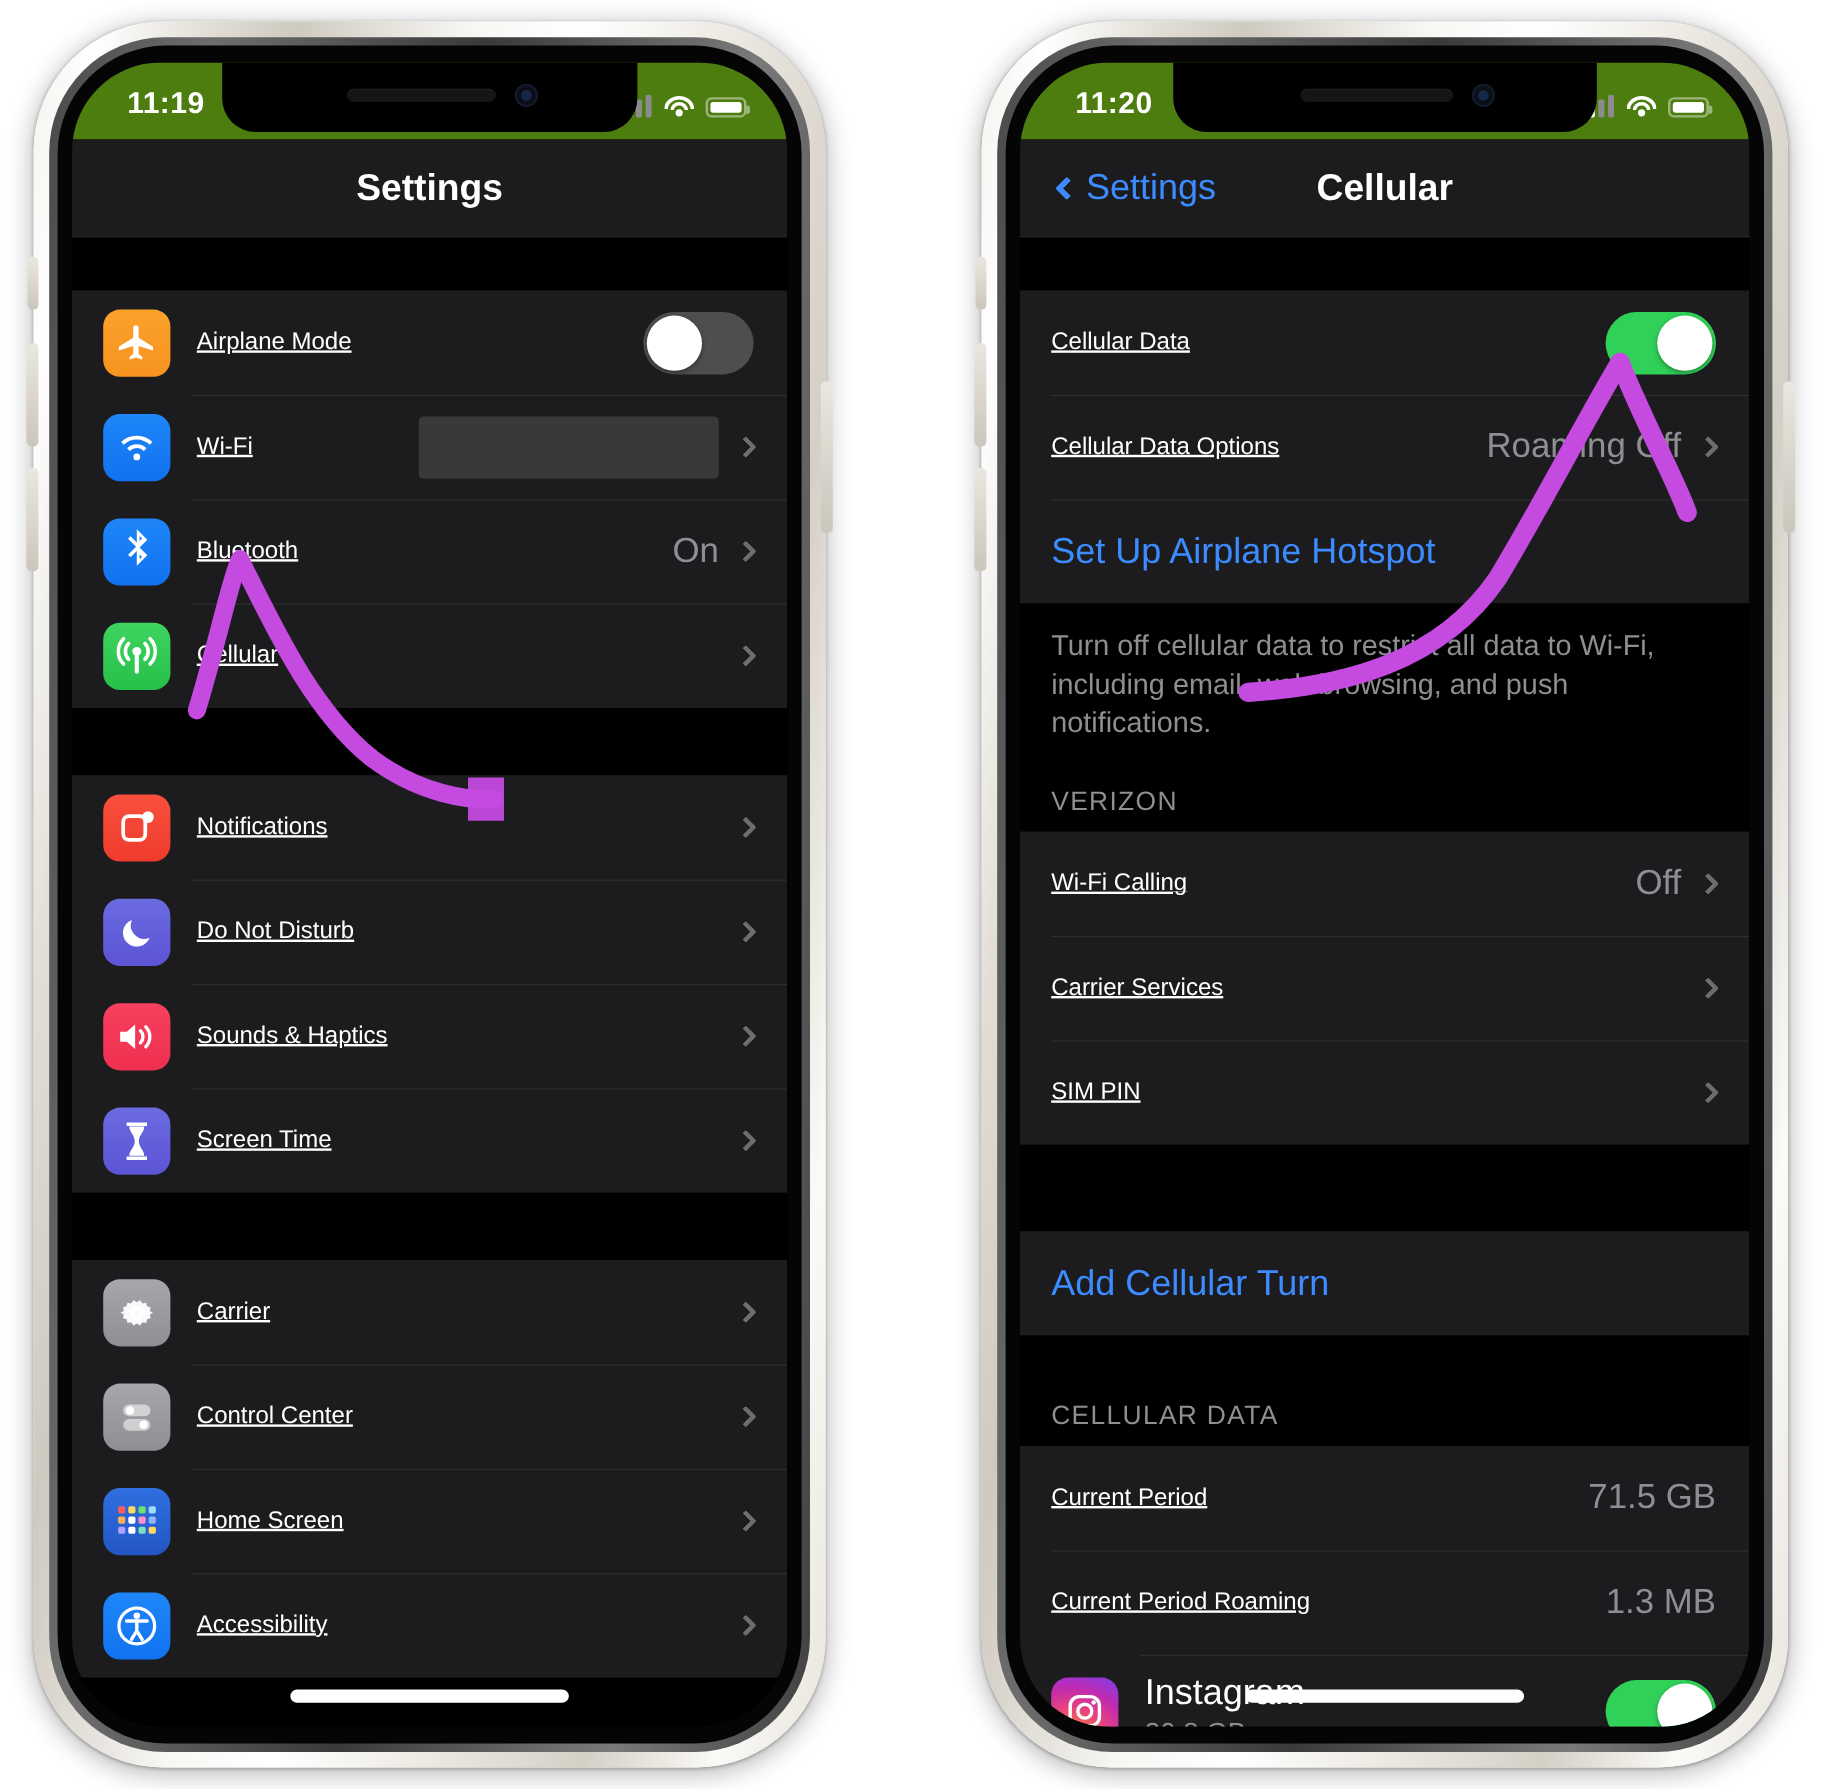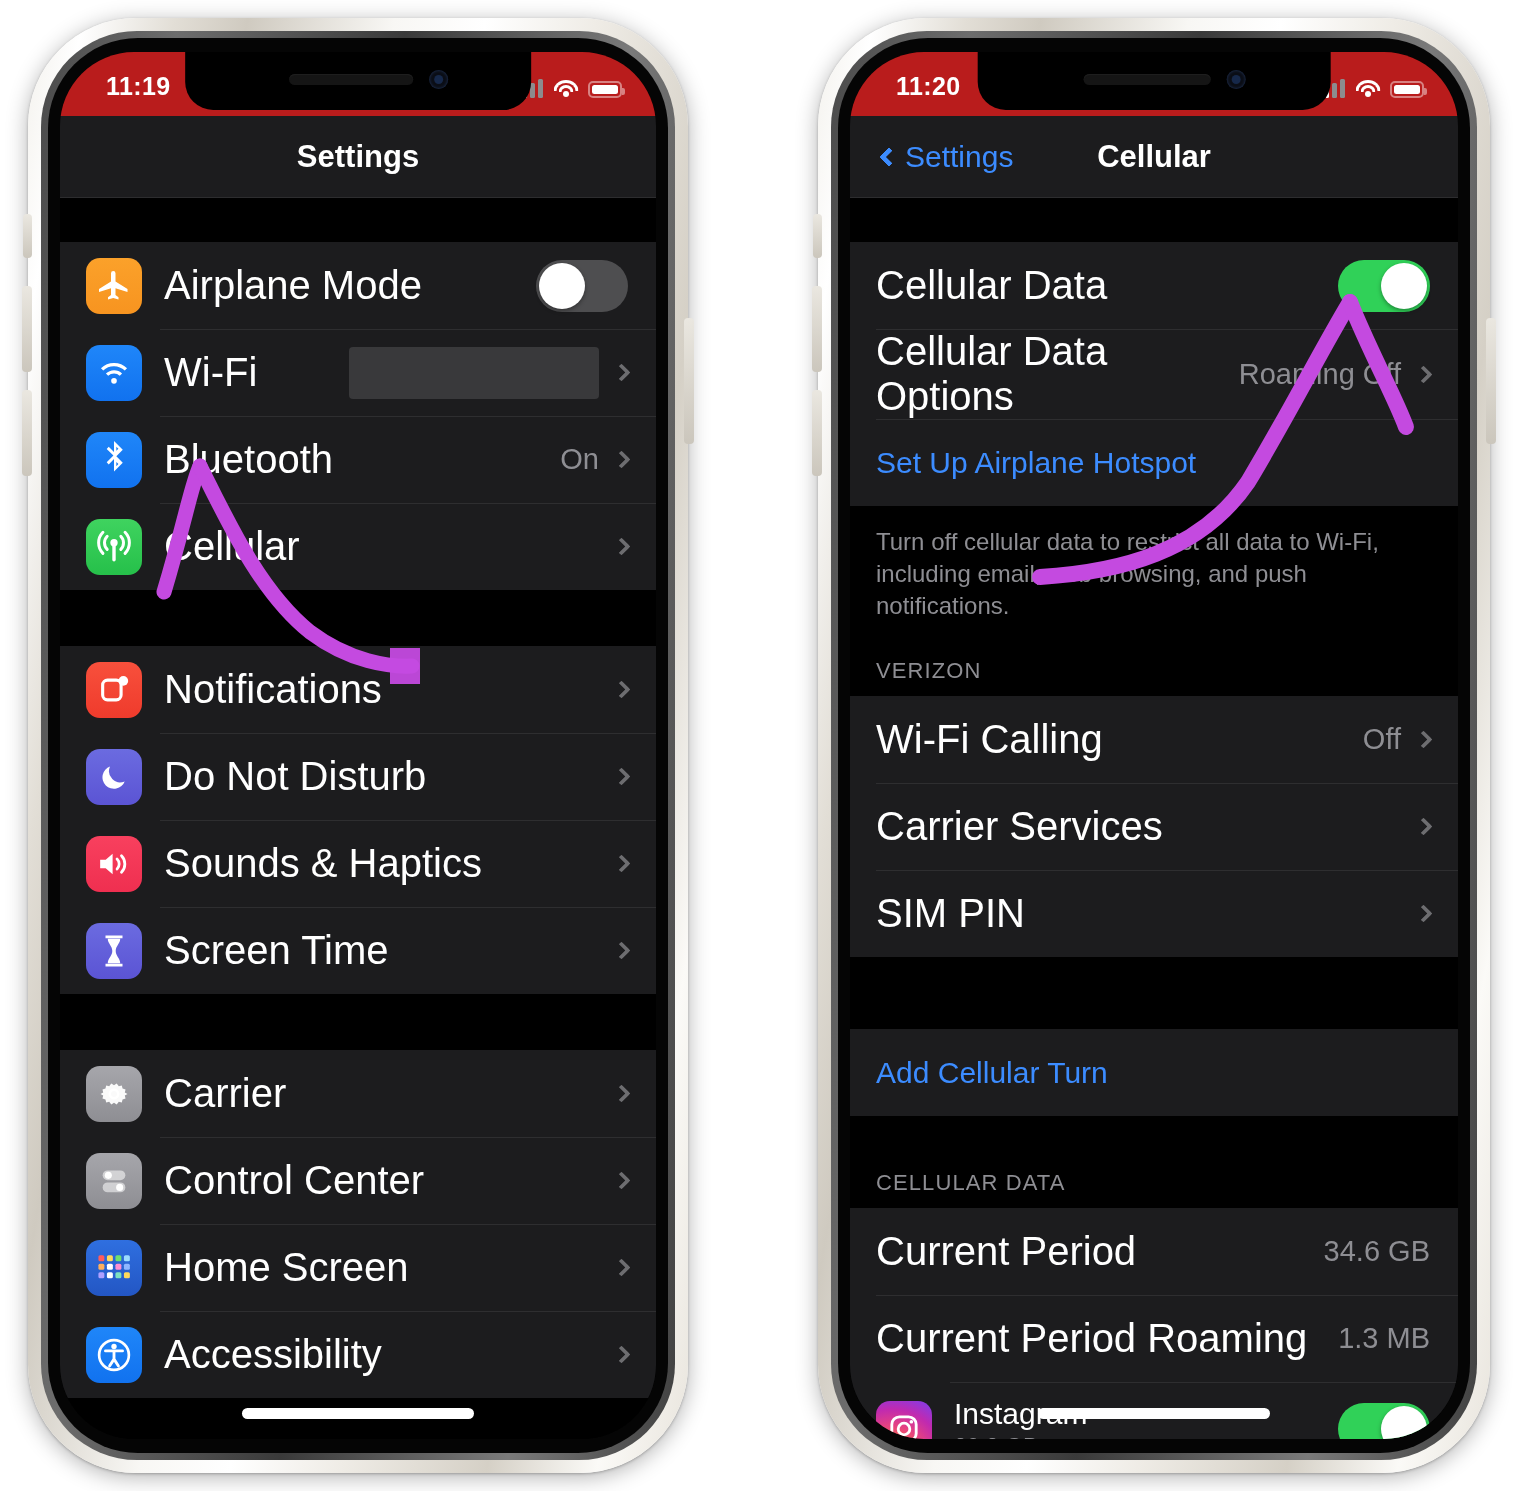--- a/index.html
+++ b/index.html
@@ -68,21 +68,21 @@
     border-radius:50%; background:#0b0e16;
     box-shadow:inset 0 0 3px #253a63;
   }
   .notch .camera:after{
     content:""; position:absolute; left:5px; top:5px; width:9px; height:9px;
     border-radius:50%; background:#16284a;
   }
 
   
   .statusbar{
-    position:relative; height:64px; background:#b91c1c;
+    position:relative; height:64px; background:#4d7c0f;
     display:flex; align-items:center; z-index:30;
   }
   .sb-time{
     position:absolute; left:46px; top:20px;
     color:#fff; font-size:25px; font-weight:bold; letter-spacing:.4px;
   }
   .sb-right{
     position:absolute; right:34px; top:20px;
     display:flex; align-items:flex-end; gap:10px; height:26px;
   }
@@ -129,21 +129,21 @@
   .group{ background:#1c1c1e; }
   .row{
     position:relative; display:flex; align-items:center;
     min-height:87px; padding:0 28px 0 26px; cursor:pointer;
   }
   .row + .row:before{
     content:""; position:absolute; left:100px; right:0; top:0; height:1px; background:#2e2e30;
   }
   .row.noicon + .row.noicon:before{ left:26px; }
   .row.noicon:before{ left:26px !important; }
-  .row .label{ color:#fff; font-size:40px; flex:1; }
+  .row .label{ color:#fff; font-size:20px; flex:1;text-decoration:underline; }
   .row .value{ color:#8e8e93; font-size:29px; margin-right:16px; }
   .row .link{ color:#3c8cff; font-size:30px; flex:1; }
   .chev{
     width:13px; height:13px; border-top:4px solid #6d6d70; border-right:4px solid #6d6d70;
     transform:rotate(45deg); border-radius:2px; flex:none;
   }
   .hdr{ color:#8e8e93; font-size:22px; letter-spacing:1.1px; padding:26px 26px 12px 26px; background:#000; }
   .foot{ color:#8e8e93; font-size:24px; line-height:1.34; padding:20px 30px 10px 26px; background:#000; }
 
   
@@ -491,21 +491,21 @@
         <div class="group">
           <div class="row noicon">
             <div class="link">Add Cellular Turn</div>
           </div>
         </div>
 
         <div class="hdr" style="padding-top:54px;">CELLULAR DATA</div>
         <div class="group">
           <div class="row noicon">
             <div class="label">Current Period</div>
-            <div class="value" style="margin-right:0">34.6 GB</div>
+            <div class="value" style="margin-right:0">71.5 GB</div>
           </div>
           <div class="row noicon">
             <div class="label">Current Period Roaming</div>
             <div class="value" style="margin-right:0">1.3 MB</div>
           </div>
 
           <div class="row approw">
             <div class="ico" style="background:radial-gradient(circle at 28% 108%, #fdd36a 0%, #f87d3b 22%, #e8437e 48%, #c02ab0 72%, #7a3ff0 100%)">
               <svg width="34" height="34" viewBox="0 0 24 24">
                   <rect x="3.4" y="3.4" width="17.2" height="17.2" rx="5.4" fill="none" stroke="#fff" stroke-width="2"></rect>

